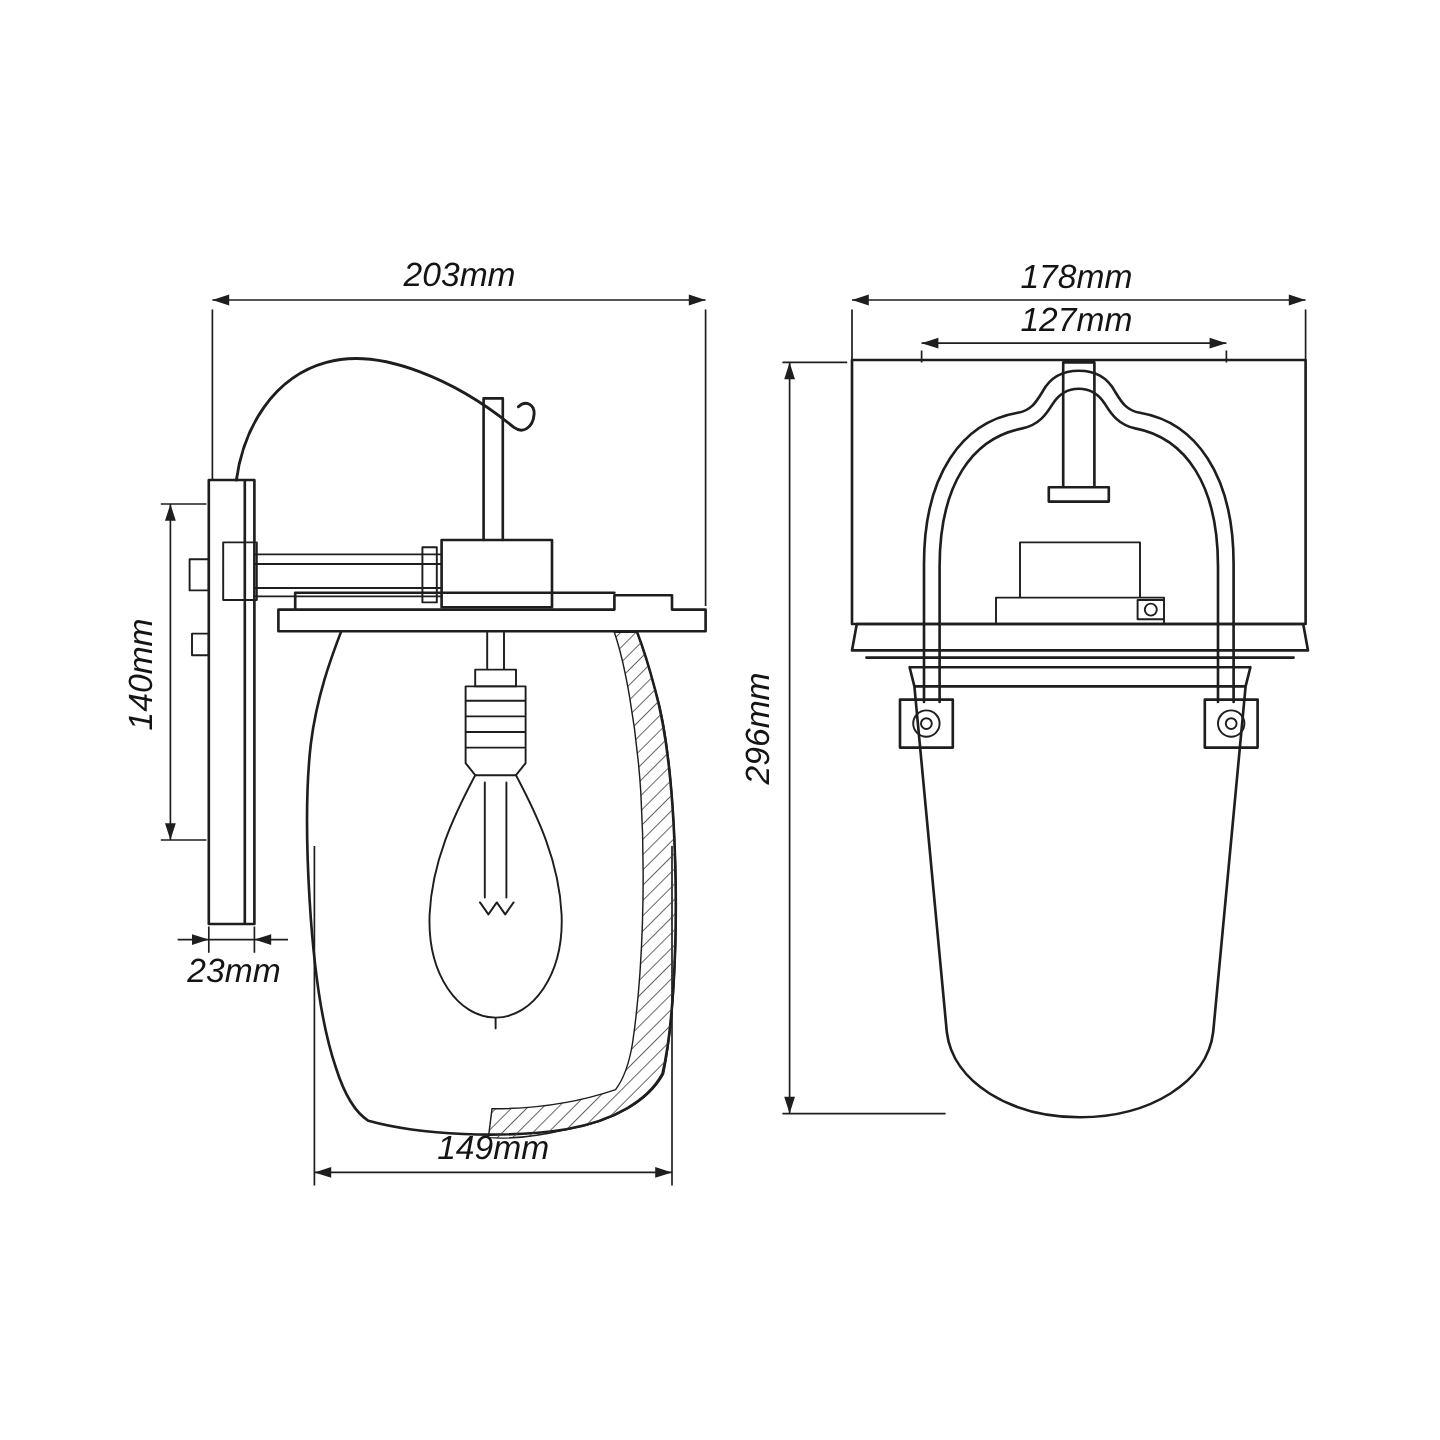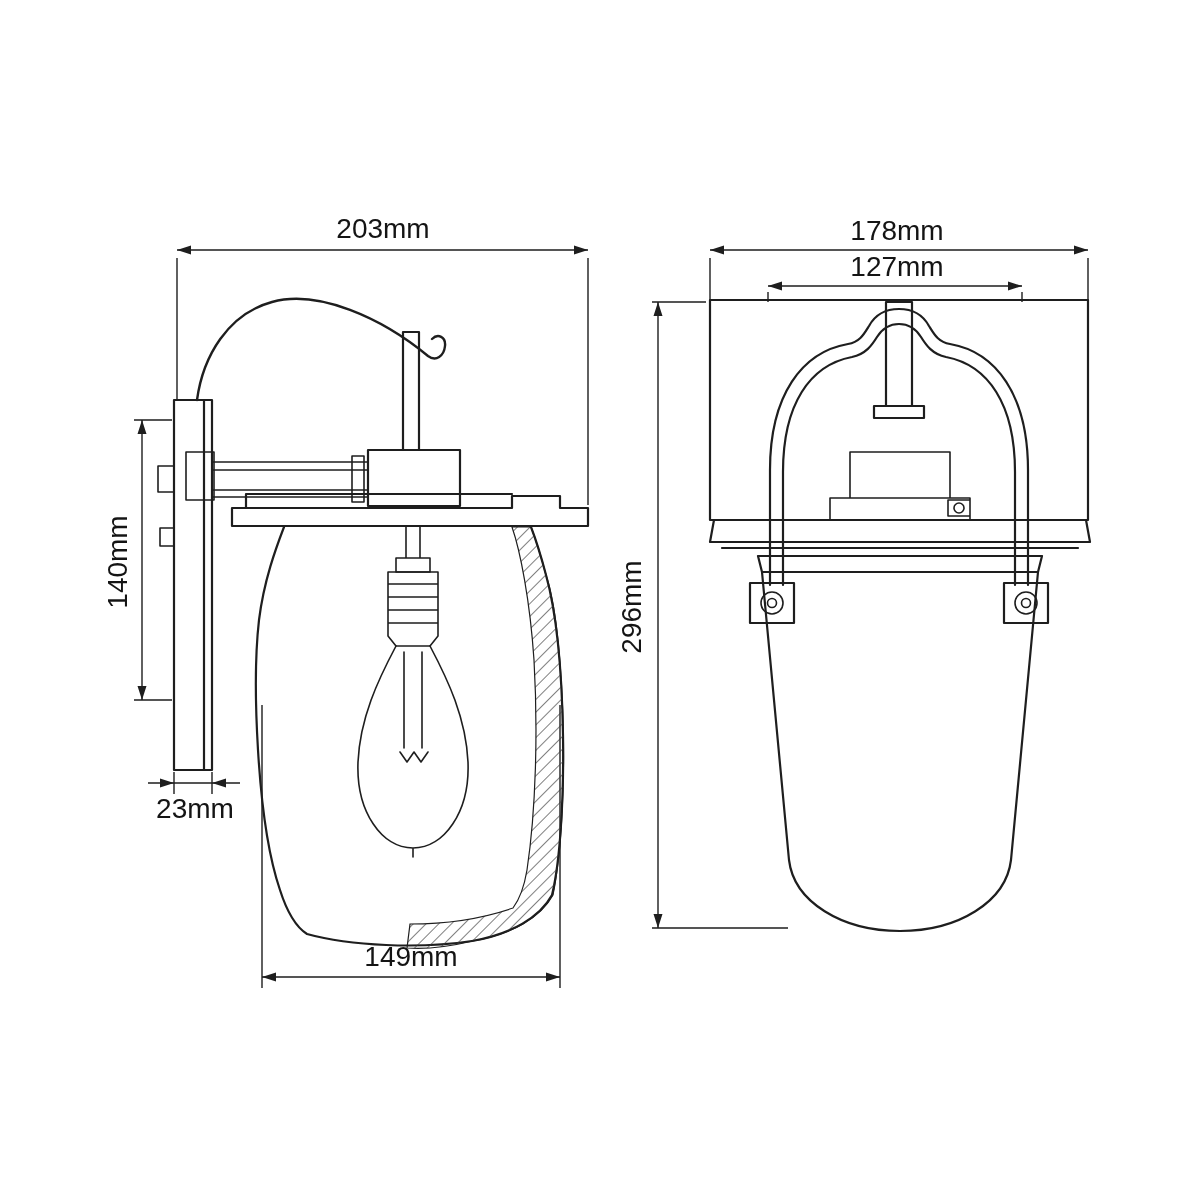--- a/index.html
+++ b/index.html
@@ -1,21 +1,21 @@
 <!DOCTYPE html>
 <html style="--line: #1e1e1e; --text: #141414; --bg: #ffffff;"><head>
 <meta charset="utf-8">
 <style>
   :root{
     --line:#1e1e1e;
     --text:#141414;
     --bg:#ffffff;
   }
   html,body{margin:0;padding:0;background:var(--bg);}
-  .canvas{width:1200px;height:1200px;margin:0 auto;background:var(--bg);}
+  .canvas{width:1200px;height:1200px;margin:0 auto;background:var(--bg);font-style:italic;}
   svg{display:block;}
   .ln{fill:none;stroke:var(--line);stroke-width:2.2;stroke-linecap:round;stroke-linejoin:round;}
   .tn{fill:none;stroke:var(--line);stroke-width:1.6;stroke-linecap:round;stroke-linejoin:round;}
   .dim{fill:none;stroke:var(--line);stroke-width:1.4;}
   .arr{fill:var(--line);stroke:none;}
   .cord{fill:none;stroke:var(--line);stroke-width:2.4;stroke-linecap:round;}
   .hatchfill{fill:url(#hatch);stroke:var(--line);stroke-width:1.2;}
   text.dimlabel{font-family:"Liberation Sans",sans-serif;font-size:28px;fill:var(--text);text-anchor:middle;}
 </style>
 </head>

